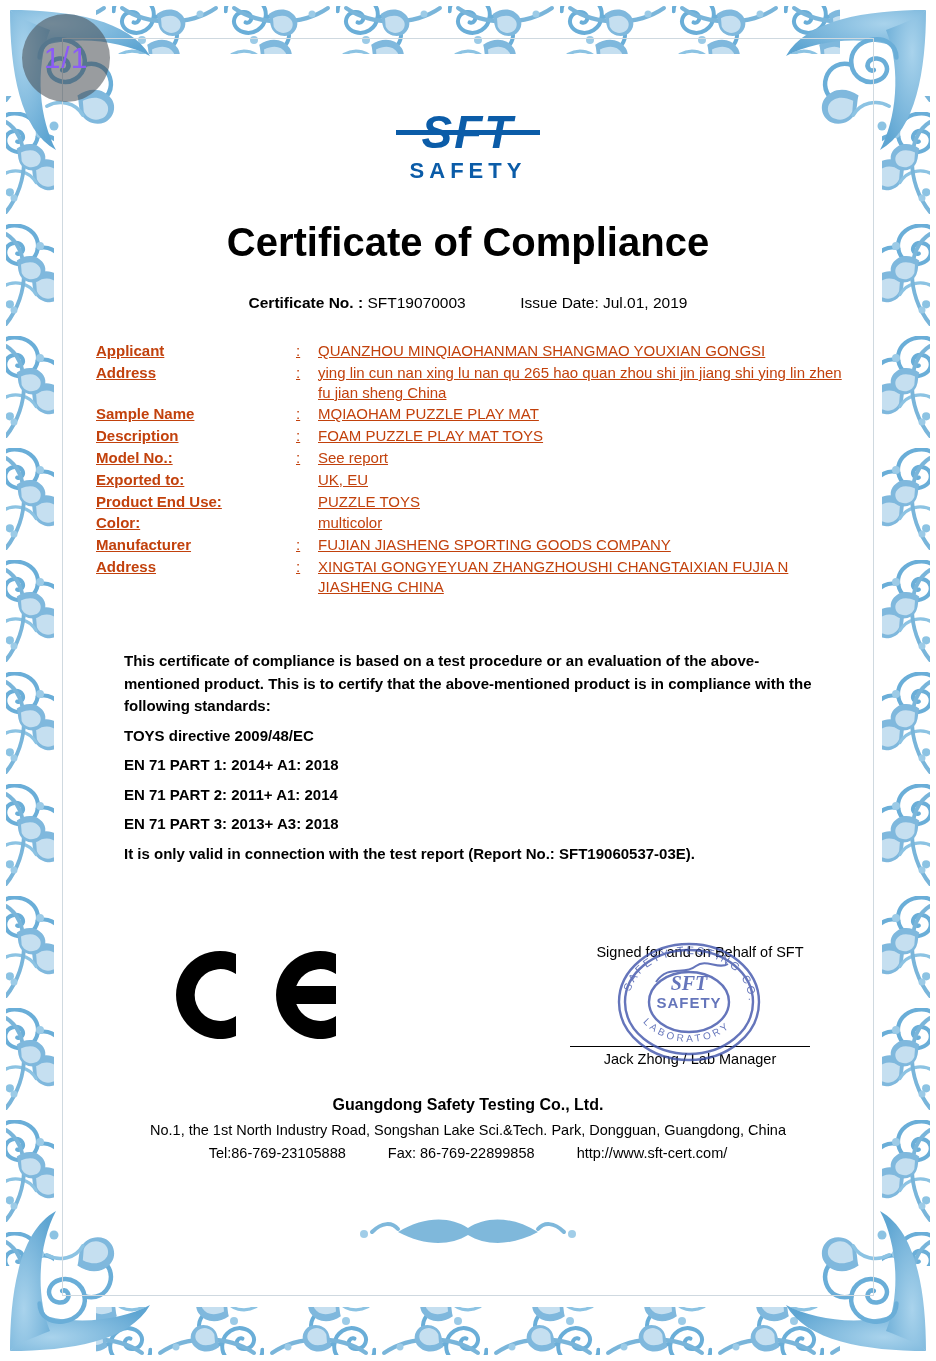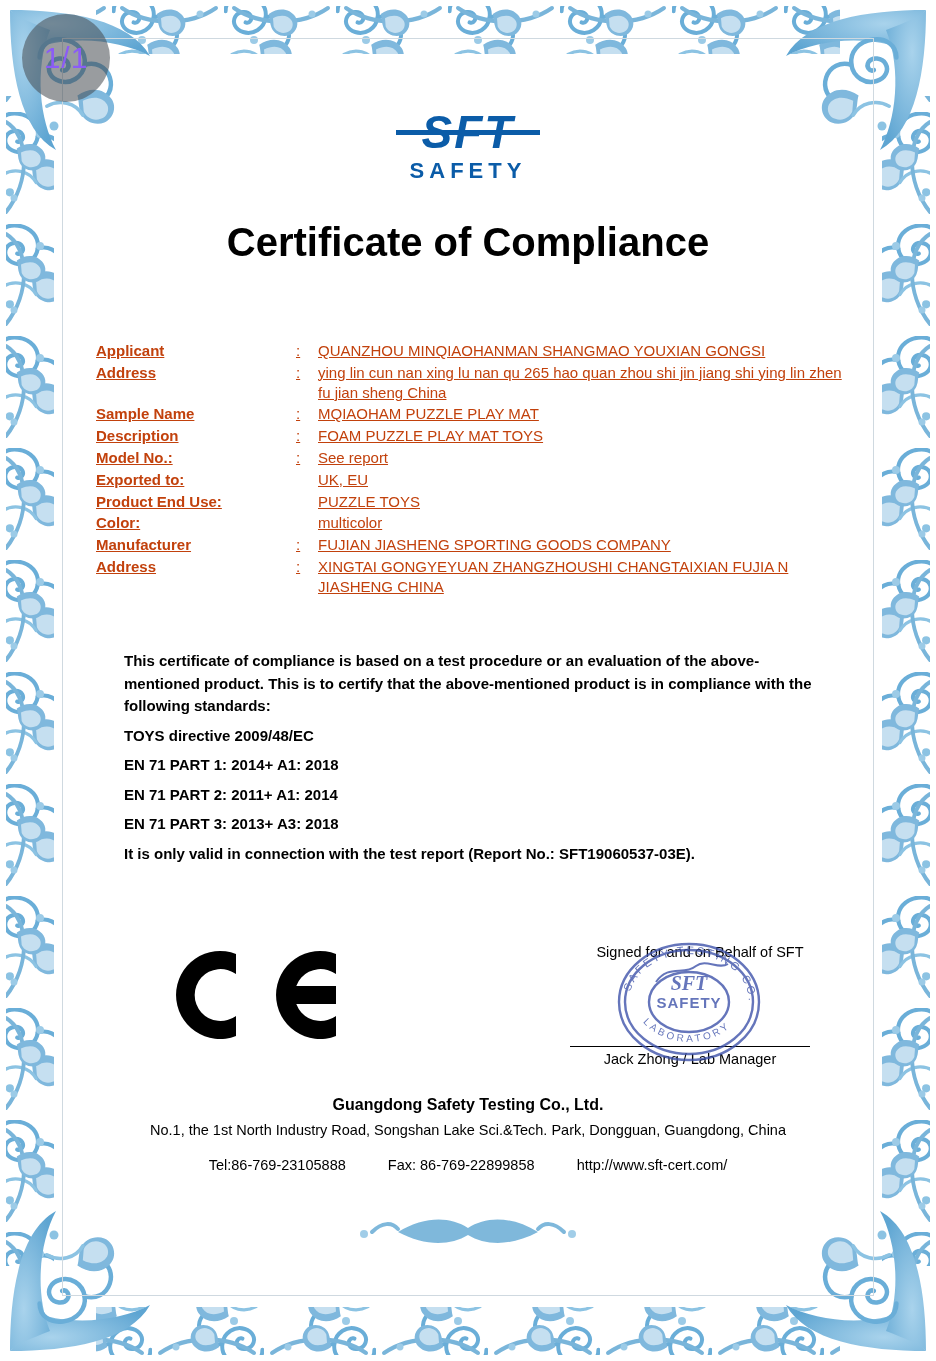--- a/index.html
+++ b/index.html
@@ -212,21 +212,21 @@
     font-size: 16px;
     font-weight: bold;
   }
   .f-addr {
     font-size: 14.5px;
     margin-top: 6px;
     line-height: 1.45;
   }
   .f-contact {
     font-size: 14.5px;
-    margin-top: 16px;
+    margin-top: 4px;
   }
   .f-contact span { display: inline-block; }
   .f-gap { width: 34px; }
 </style>
 </head>
 <body>
 
 <div class="page">
 
   <svg class="border-frame" viewBox="0 0 936 1361" xmlns="http://www.w3.org/2000/svg">
@@ -314,20 +314,27 @@
   <div class="logo-wrap">
     <div class="logo-sft">
       <div class="logo-text">SFT</div>
       <div class="logo-bar"></div>
     </div>
     <div class="logo-safety">SAFETY</div>
   </div>
 
   <div class="title">Certificate of Compliance</div>
 
+  <div class="cert-line">
+    <span class="lbl">Certificate No</span><span class="lbl">. :</span>
+    <span>SFT19070003</span>
+    <span class="gap"></span>
+    <span>Issue Date:</span>
+    <span>Jul.01, 2019</span>
+  </div>
 
   <div class="details">
     <table>
       <tbody>
         <tr>
           <td class="d-label">Applicant</td>
           <td class="d-colon">:</td>
           <td class="d-value">QUANZHOU MINQIAOHANMAN SHANGMAO YOUXIAN GONGSI</td>
         </tr>
         <tr>

